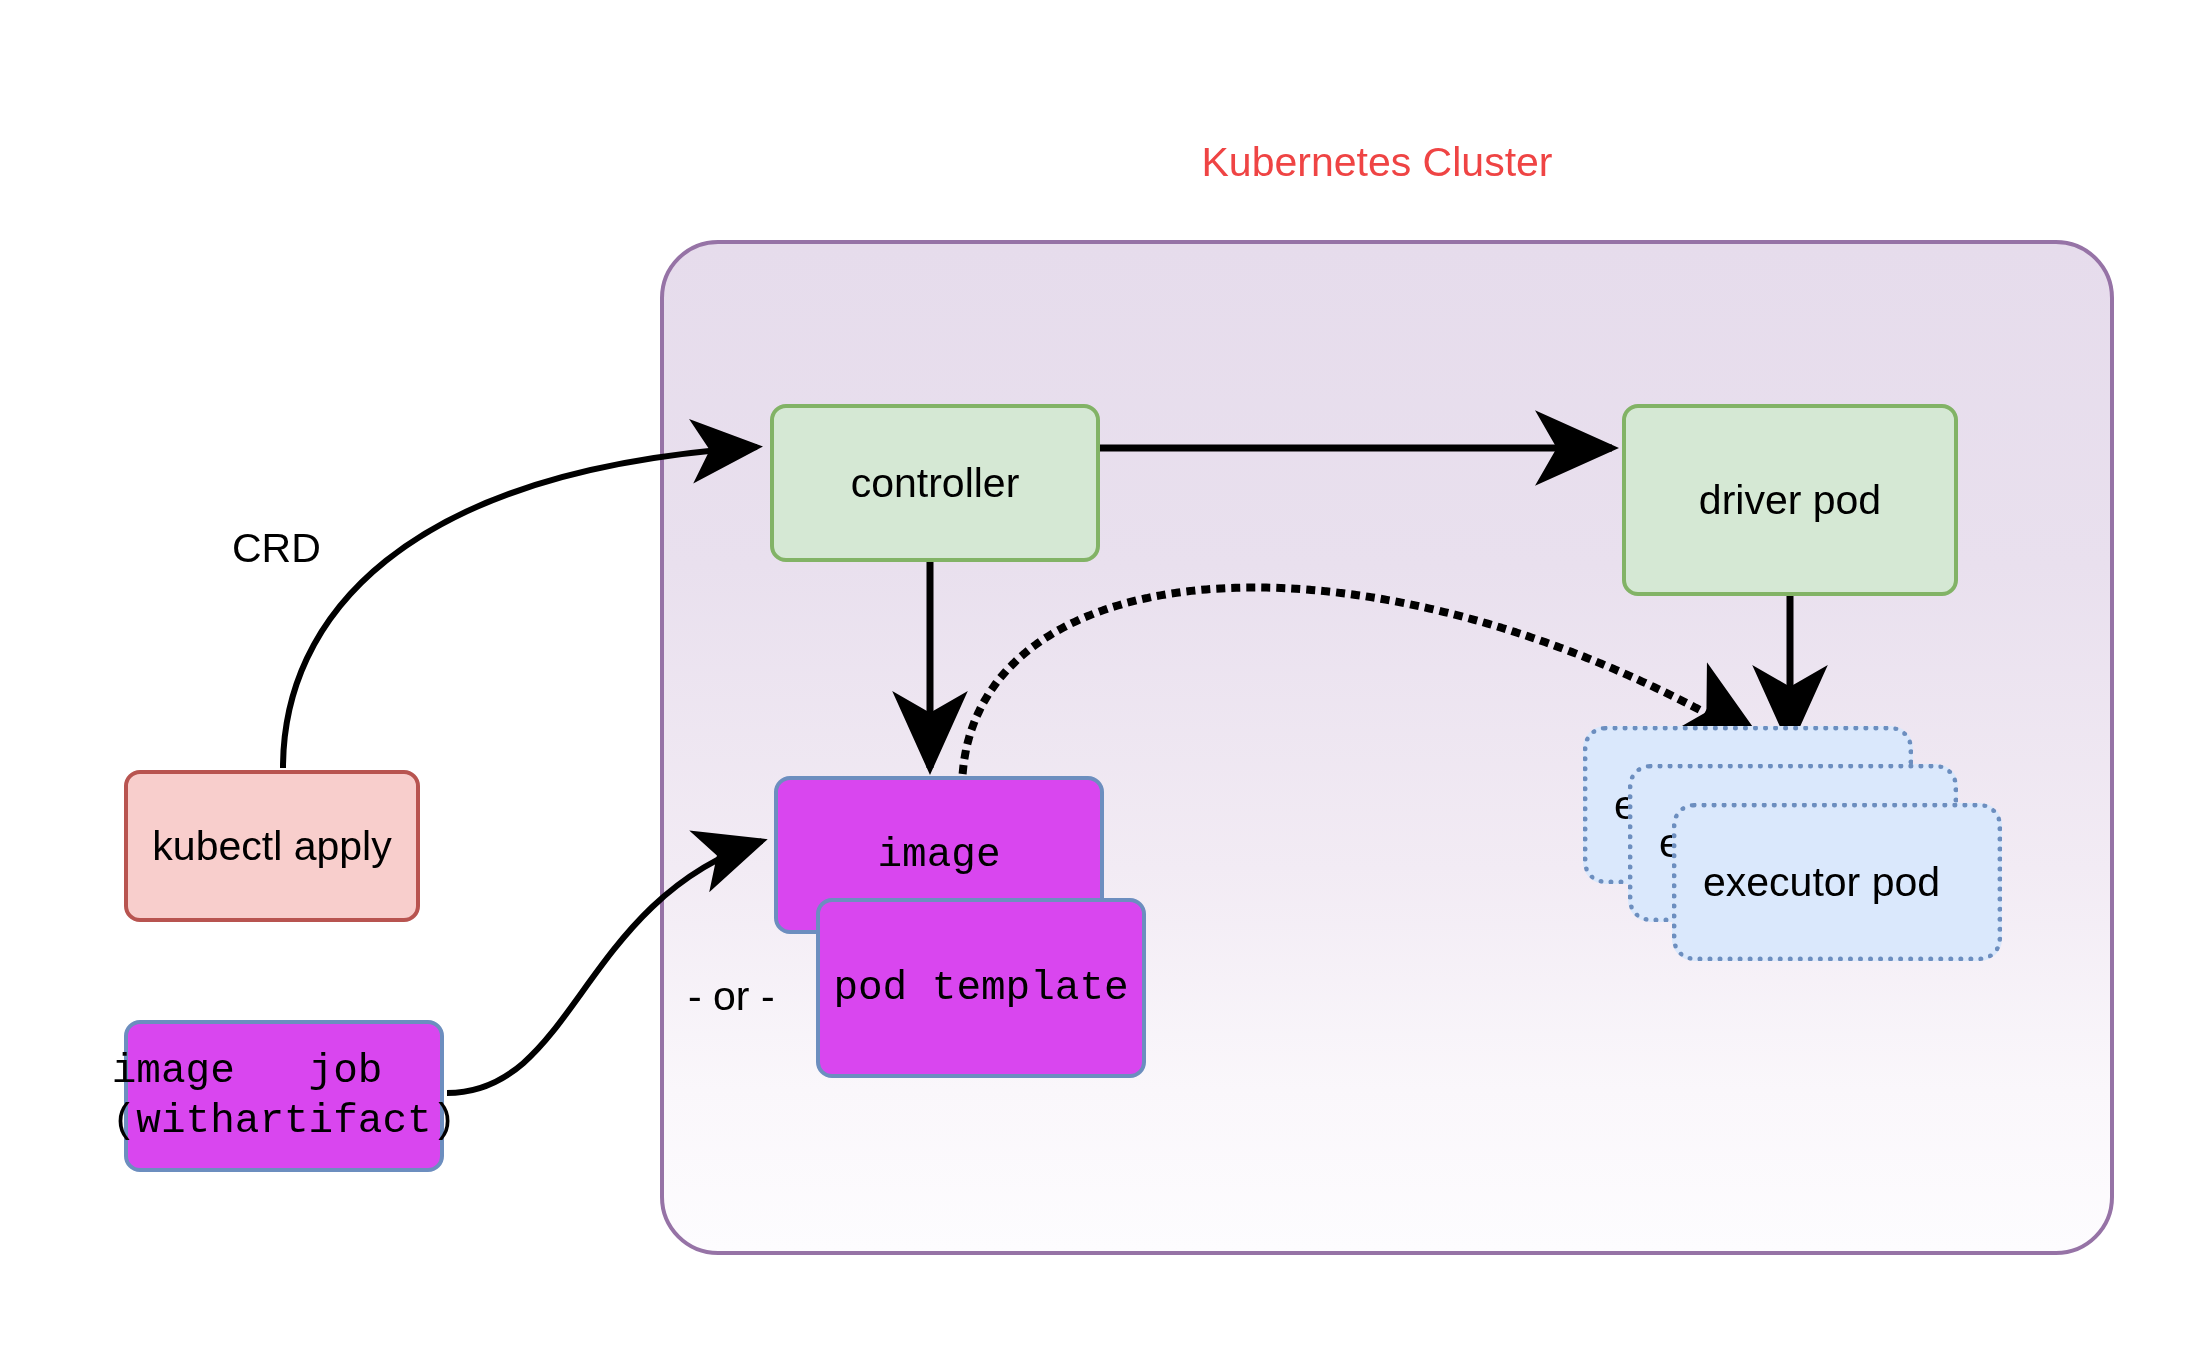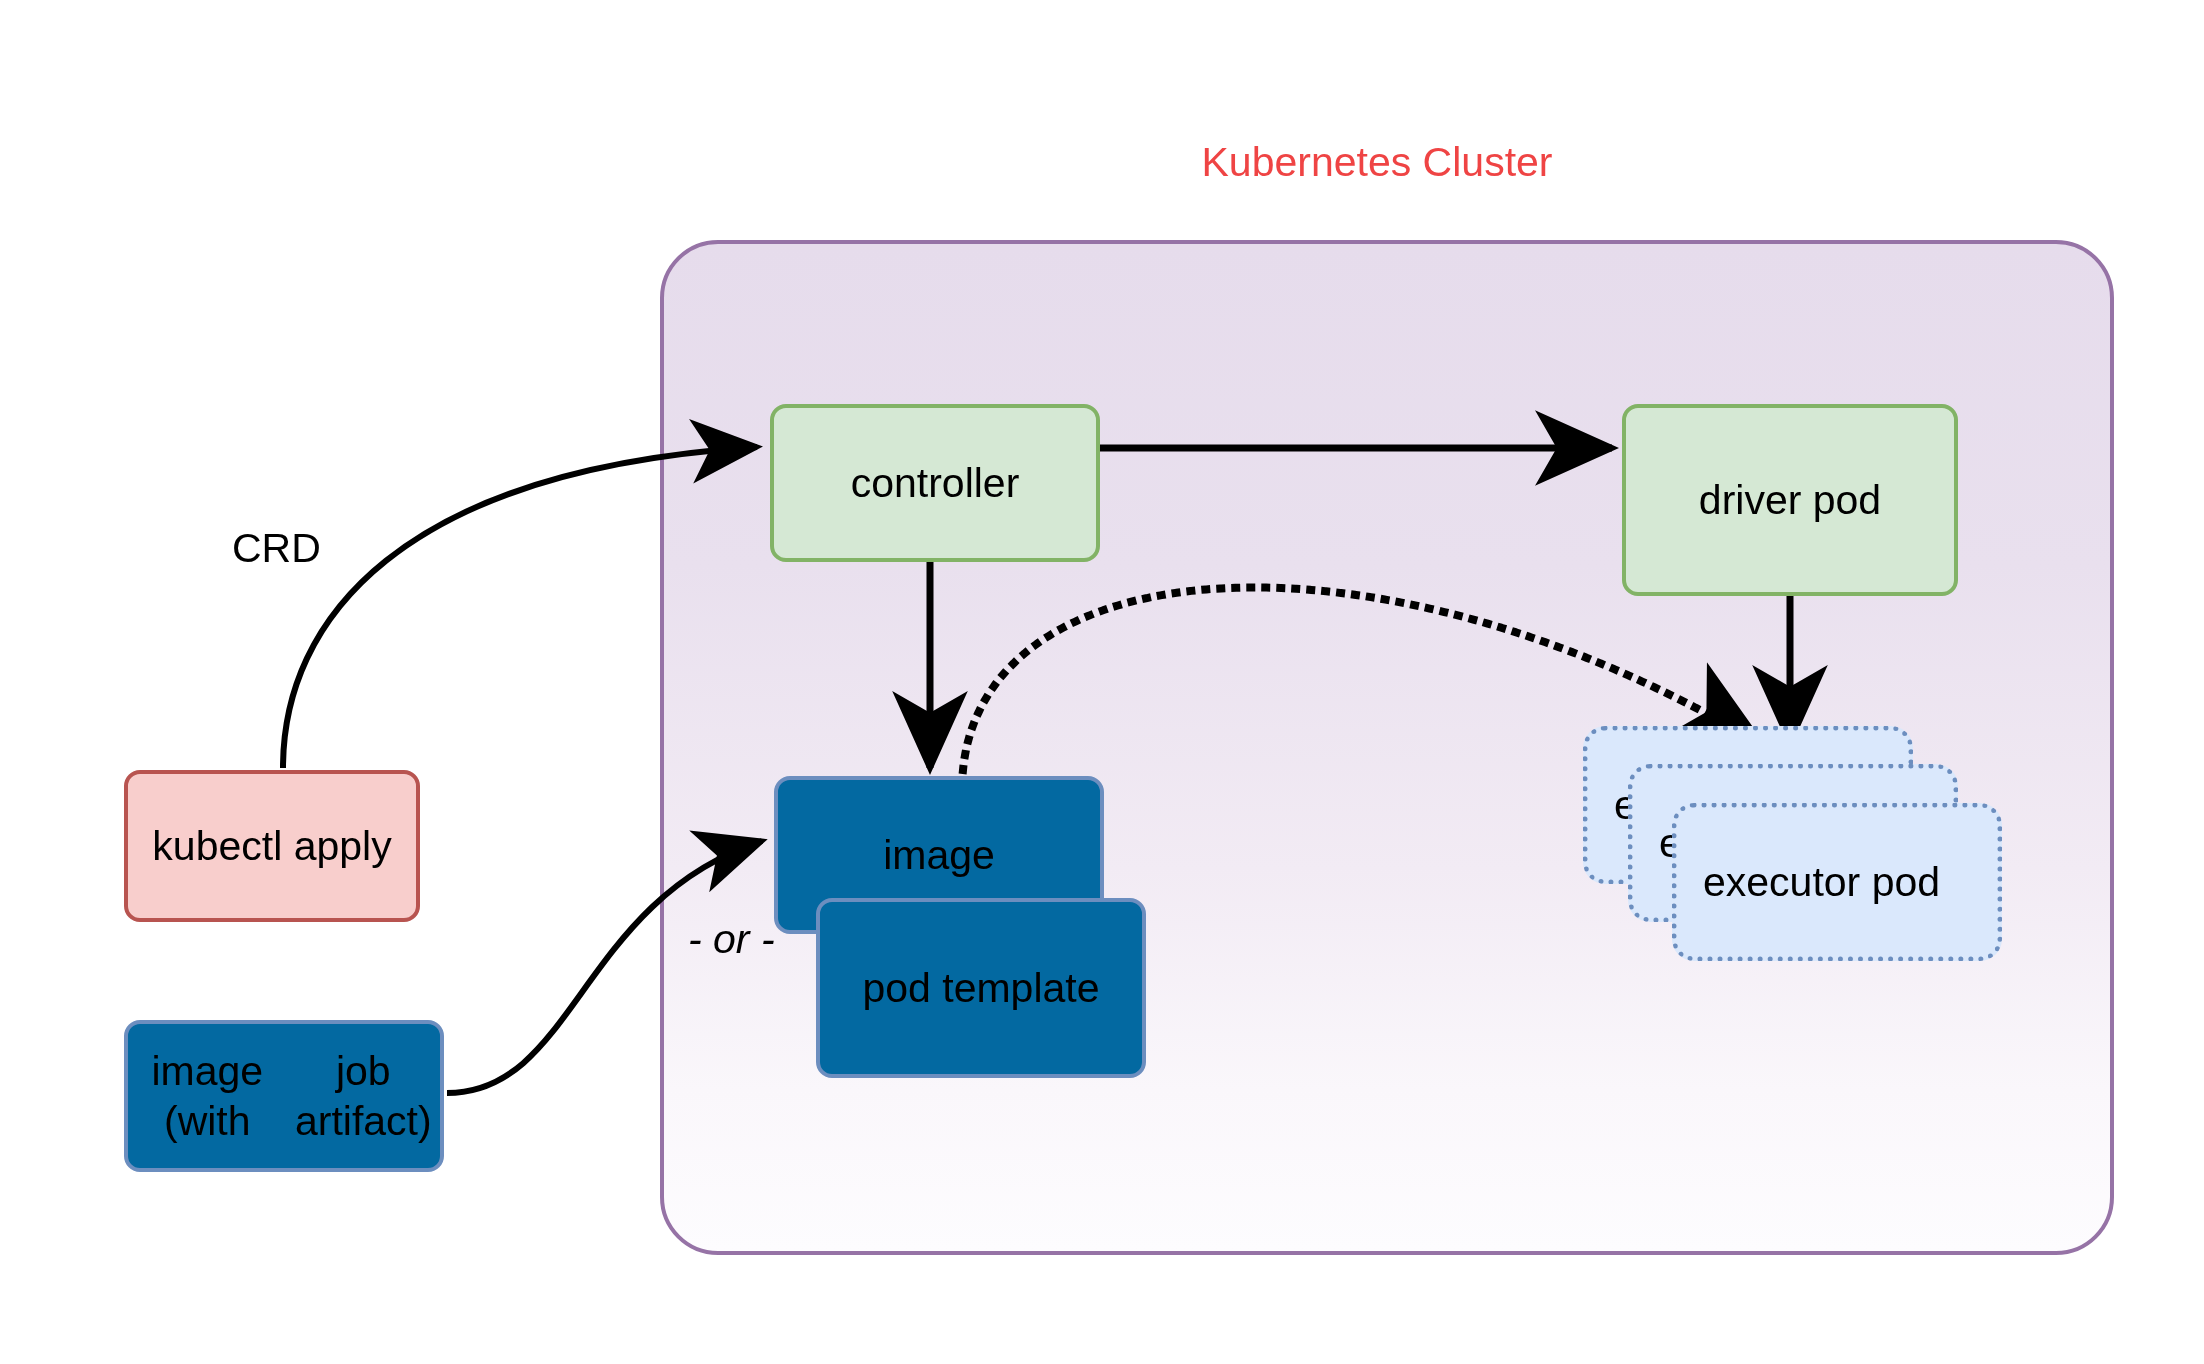--- a/index.html
+++ b/index.html
@@ -62,24 +62,25 @@
   
   .green {
     background: #d5e8d4;
     border: 4px solid #82b366;
     border-radius: 16px;
     font-size: 41px;
     margin-top: 36px;
   }
   
   .blue {
-    background: #0369a1;
+    background: #d946ef;
     border: 4px solid #6c8ebf;
     border-radius: 16px;
     font-size: 41px;
+    font-family: Liberation Mono, monospace;
   }
   
   .blue-dotted {
     background: #dae8fc;
     border: 5px dotted #6c8ebf;
     border-radius: 22px;
     font-size: 41px;
     overflow: hidden;
     white-space: nowrap;
   }
@@ -147,21 +148,21 @@
     <g>
       <path d="M 963,770 C 985,545 1380,520 1754,740" fill="none" stroke="#000000" stroke-width="8" stroke-dasharray="1 14" stroke-linecap="square" marker-end="url(#arrowDot)"></path>
     </g>
 
     <g>
       <path d="M 1790,570 L 1790,742" fill="none" stroke="#000000" stroke-width="7" marker-end="url(#arrowEnd)"></path>
     </g>
   </svg>
 
   <div class="edge-label" style="left:232px; top:525px;">CRD</div>
-  <div class="edge-label" style="left:688px; top:916px;font-style:italic;">- or -</div>
+  <div class="edge-label" style="left:688px; top:973px;">- or -</div>
 
   <div class="node red" style="left:124px; top:770px; width:296px; height:152px;">
     <span>kubectl apply</span>
   </div>
 
   <div class="node blue" style="left:124px; top:1020px; width:320px; height:152px; flex-direction:row;">
     <span>image (with</span>
     <span>job artifact)</span>
   </div>
 

